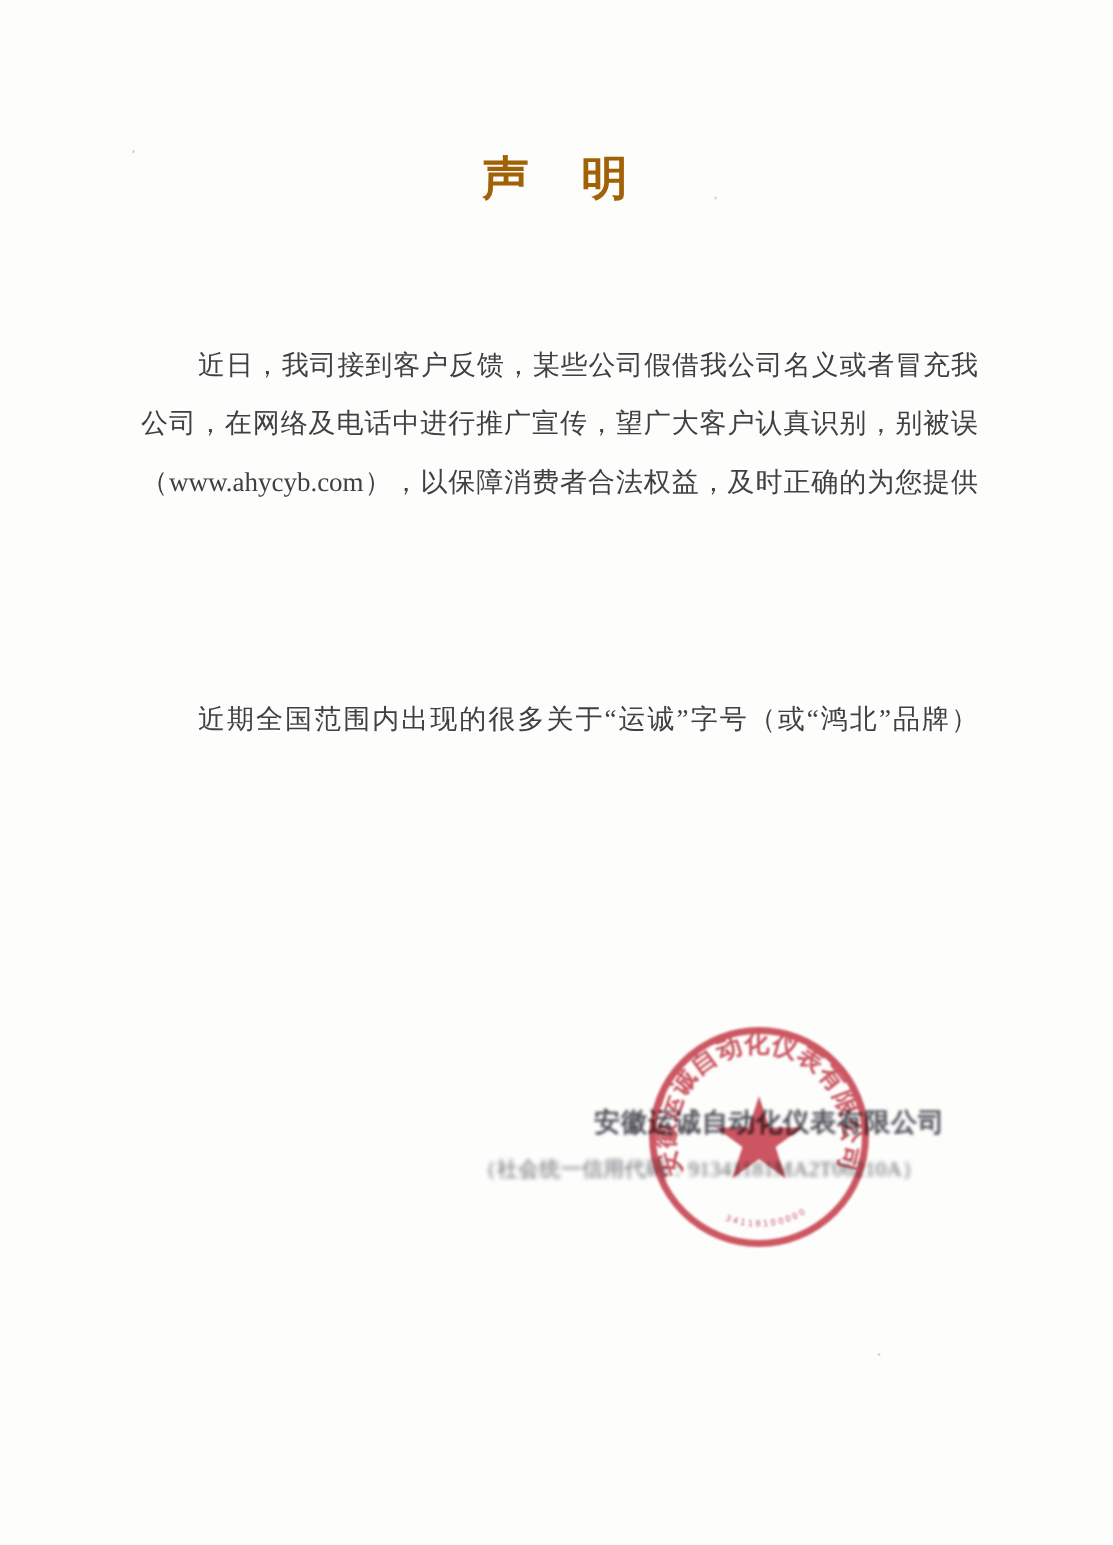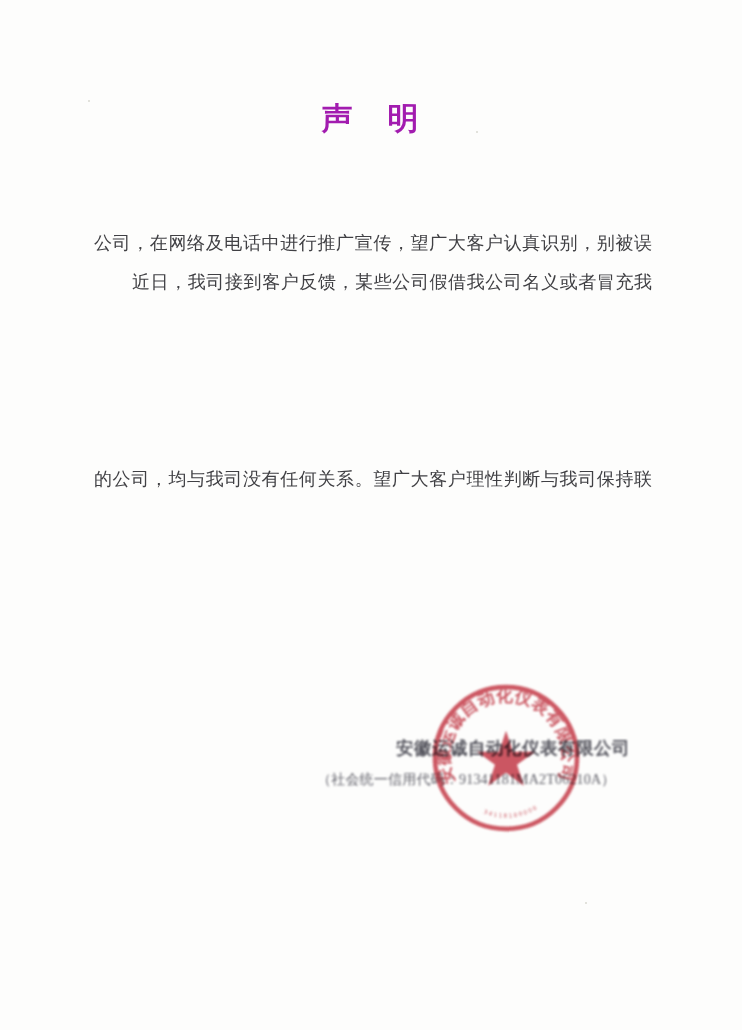--- a/index.html
+++ b/index.html
@@ -16,21 +16,21 @@
     background: #fdfdfc;
   }
   .title {
     position: absolute;
     top: 98px;
     left: 0;
     width: 742px;
     text-align: center;
     font-size: 31px;
     font-weight: 700;
-    color: #a21caf;
+    color: #a16207;
     letter-spacing: 2px;
     line-height: 42px;
   }
   .para {
     position: absolute;
     left: 94px;
     width: 558px;
     color: #404044;
     font-size: 18px;
   }
@@ -99,26 +99,27 @@
   .speck { position: absolute; background: #d8d8d2; border-radius: 50%; }
 </style>
 </head>
 <body>
 
 <div class="page">
 
   <h1 class="title">声　明</h1>
 
   <div class="para p1">
+    <div class="line jline indent">近日，我司接到客户反馈，某些公司假借我公司名义或者冒充我</div>
     <div class="line jline">公司，在网络及电话中进行推广宣传，望广大客户认真识别，别被误</div>
-    <div class="line jline indent">近日，我司接到客户反馈，某些公司假借我公司名义或者冒充我</div>
+    <div class="line jline">（www.ahycyb.com），以保障消费者合法权益，及时正确的为您提供</div>
   </div>
 
   <div class="para p2">
-    <div class="line jline">的公司，均与我司没有任何关系。望广大客户理性判断与我司保持联</div>
+    <div class="line jline indent">近期全国范围内出现的很多关于“运诚”字号（或“鸿北”品牌）</div>
   </div>
 
   <div class="company-line">安徽运诚自动化仪表有限公司</div>
   <div class="code-line">（社会统一信用代码：91341181MA2T06210A）</div>
 
   <svg class="seal" viewBox="0 0 150 150" aria-hidden="true">
     <defs>
       <path id="arcTop" d="M 24.25 99.67 A 56 56 0 1 1 125.75 99.67" fill="none"></path>
       <path id="arcBottom" d="M 41.2 124.3 A 59 59 0 0 0 108.8 124.3" fill="none"></path>
     </defs>

